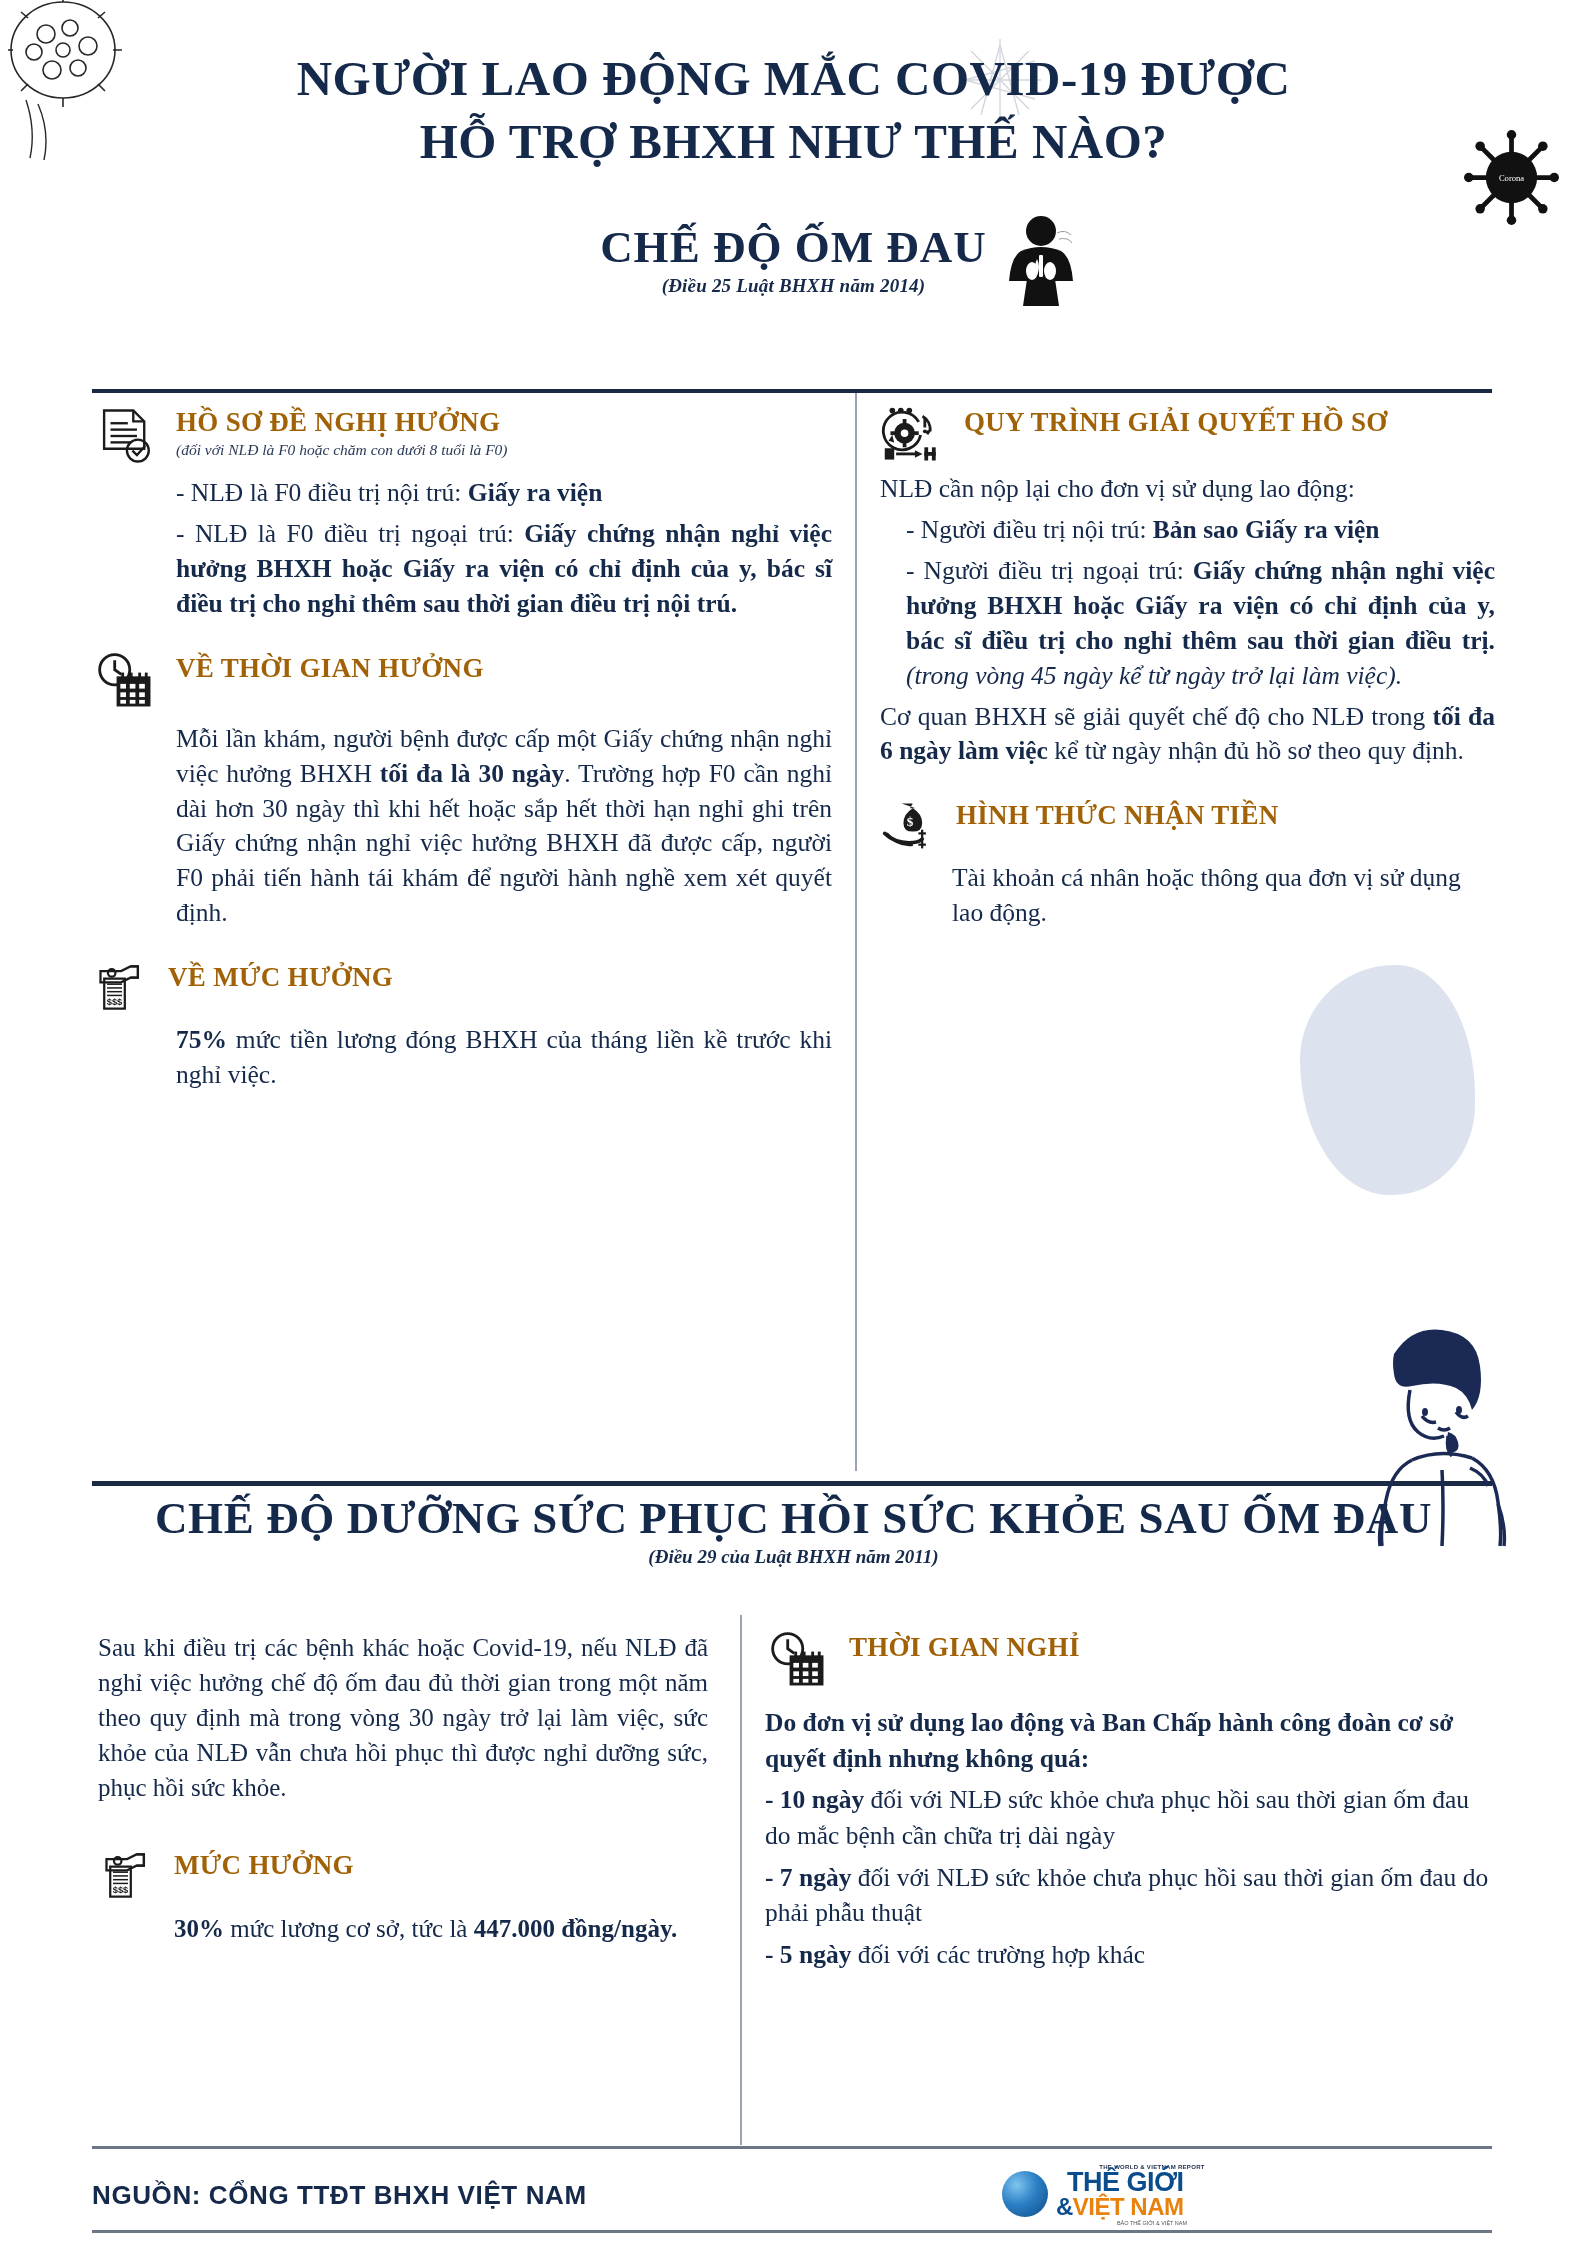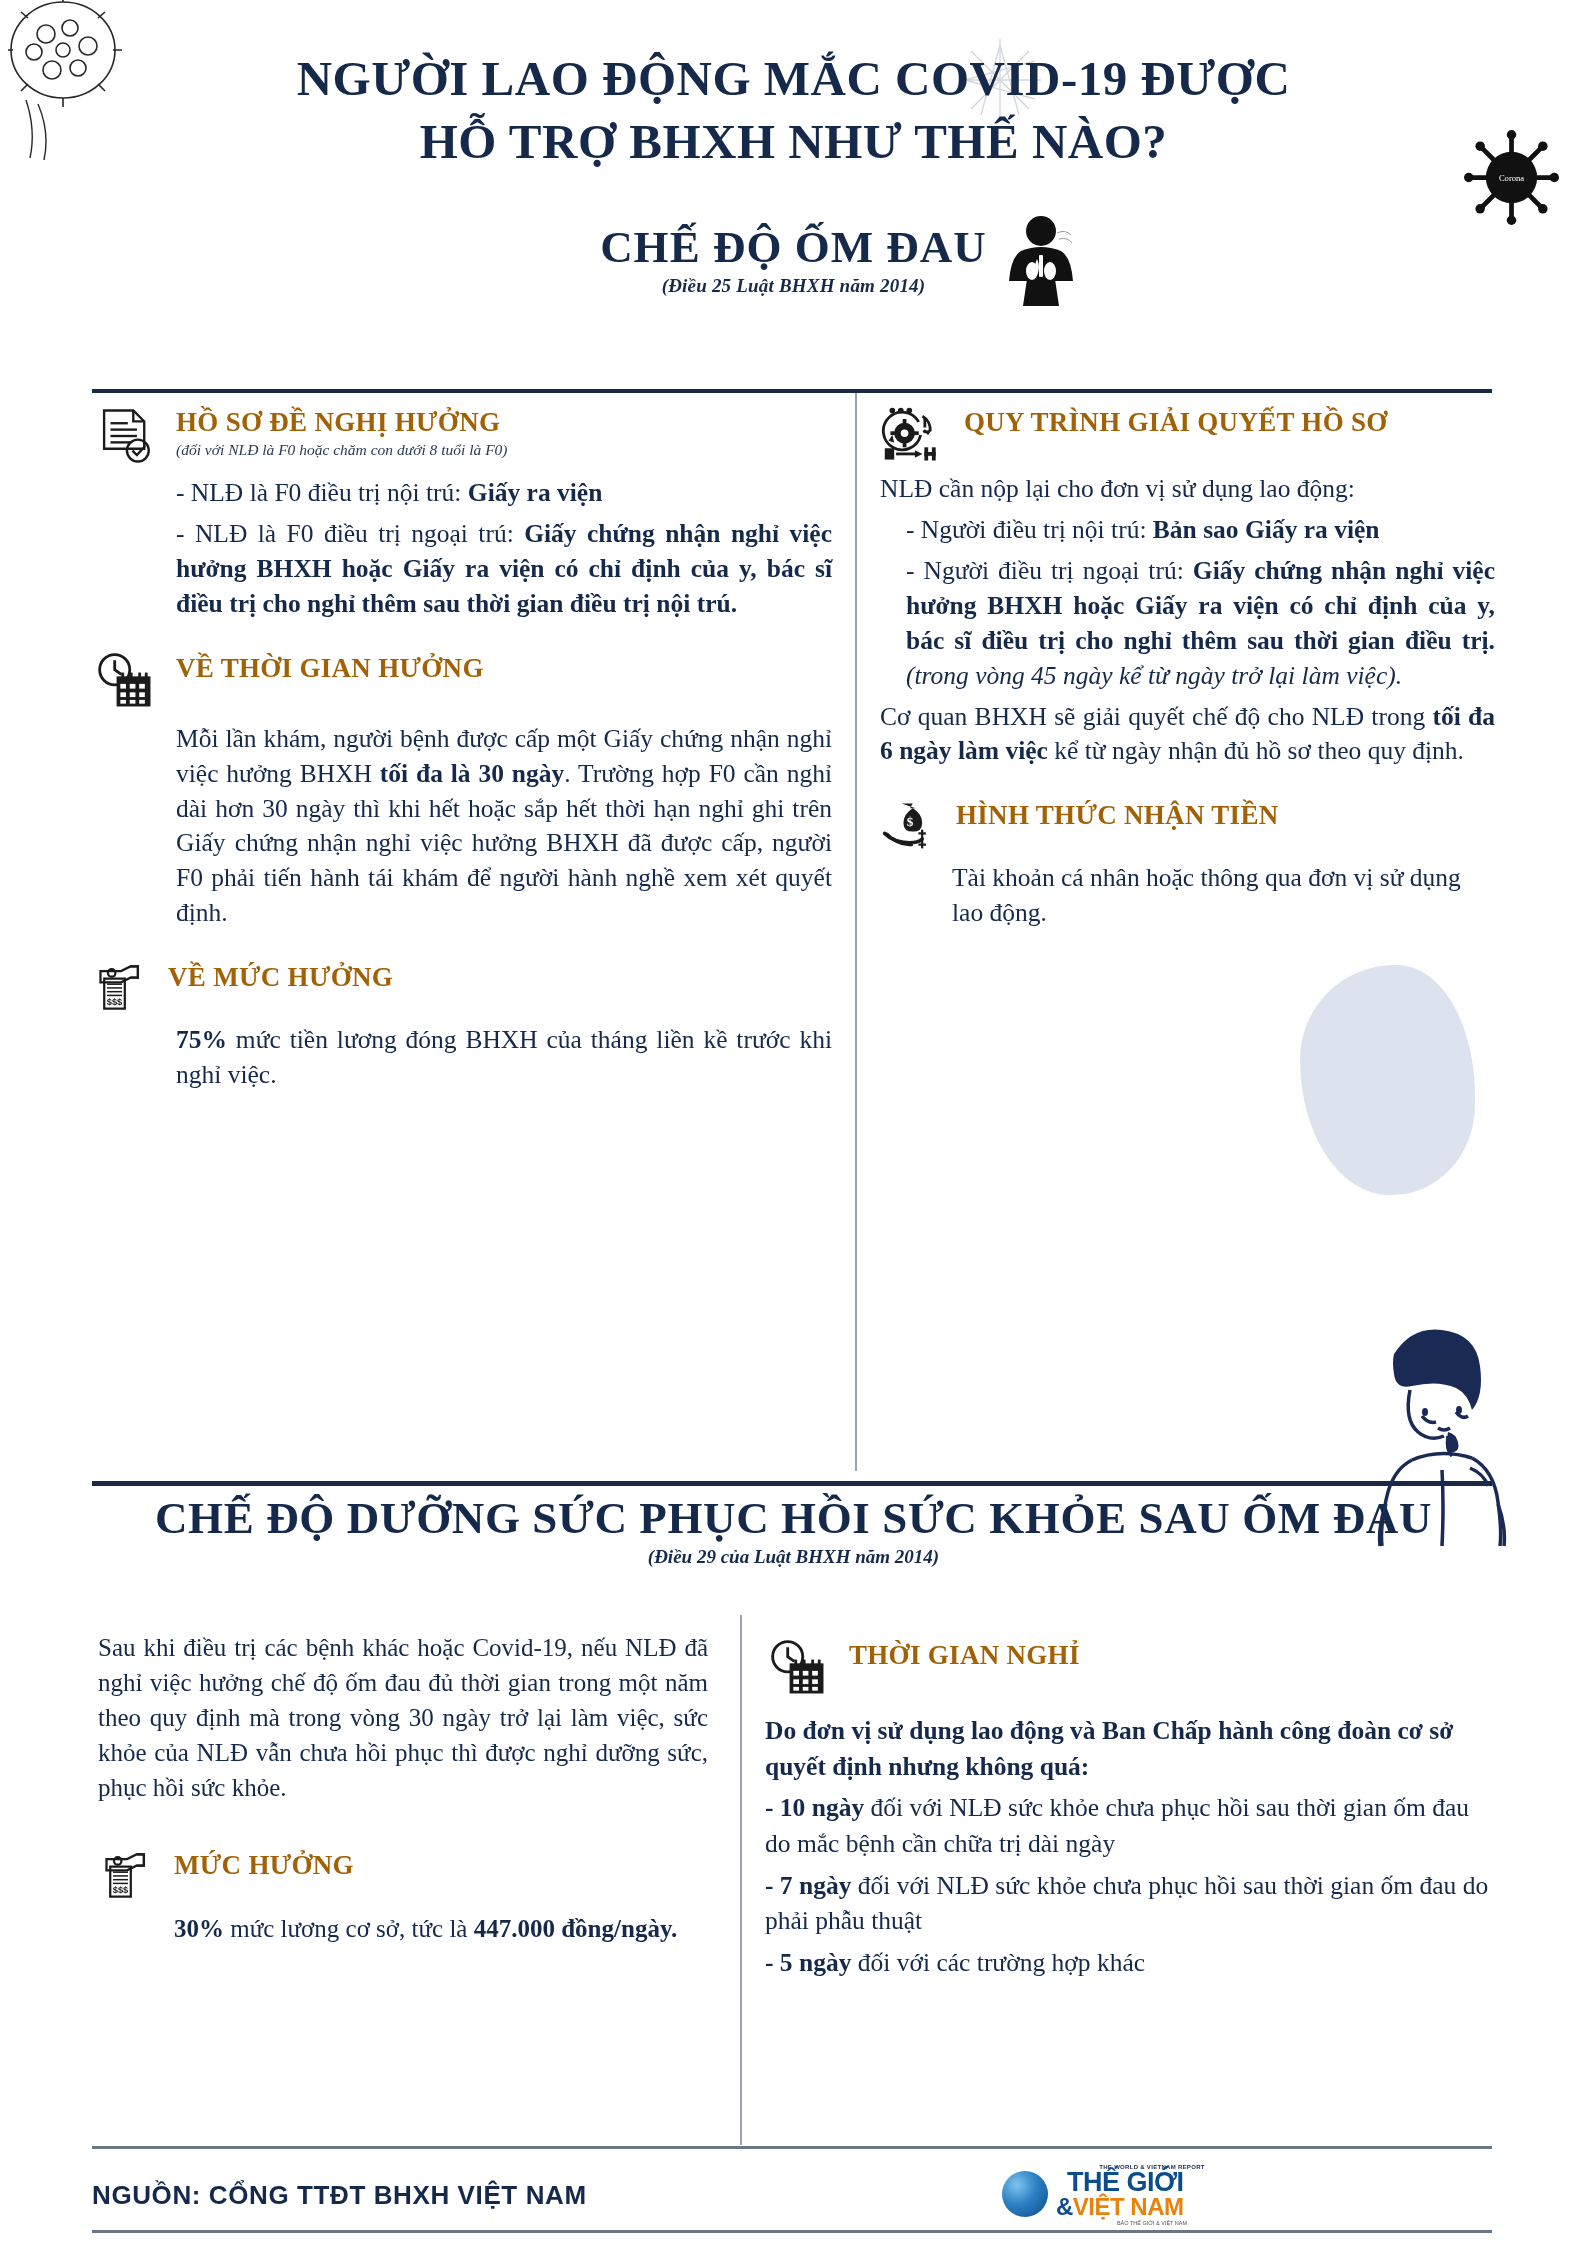--- a/index.html
+++ b/index.html
@@ -206,21 +206,21 @@
   .vdiv-2 {
     position: absolute;
     left: 740px; top: 1615px;
     width: 2px; height: 530px;
     background: #9aa3b4;
     z-index: 1;
   }
 
   .cols2 { position: absolute; top: 1624px; left: 0; width: 1587px; z-index: 2; }
   .col2-left { position: absolute; left: 98px; top: 0; width: 610px; }
-  .col2-right { position: absolute; left: 765px; top: 11px; width: 730px; }
+  .col2-right { position: absolute; left: 765px; top: 3px; width: 730px; }
 
   .col2-left p.body { font-size: 25px; line-height: 1.4; }
   .col2-right p.body { font-size: 25.5px; line-height: 1.4; text-align: left; }
 
   
   .nurse {
     position: absolute;
     right: 60px; top: 1320px;
     width: 175px; height: 230px;
     z-index: 4;
@@ -598,21 +598,21 @@
     <g fill="#1b2a55">
       <ellipse cx="73" cy="92" rx="3" ry="4"></ellipse>
       <ellipse cx="107" cy="90" rx="3" ry="4"></ellipse>
       <path d="M96 112 q8 2 10 10 q2 8 -4 10 q-6 2 -8 -6z"></path>
     </g>
   </svg>
 
   <div class="rule-2"></div>
   <div class="sec2-head">
     <div class="sec2-title">CHẾ ĐỘ DƯỠNG SỨC PHỤC HỒI SỨC KHỎE SAU ỐM ĐAU</div>
-    <div class="sec2-sub">(Điều 29 của Luật BHXH năm 2014)</div>
+    <div class="sec2-sub">(Điều 29 của Luật BHXH năm 2011)</div>
   </div>
 
   <div class="vdiv-2"></div>
 
   <div class="cols2">
     <div class="col2-left">
       <p class="body">Sau khi điều trị các bệnh khác hoặc Covid-19, nếu NLĐ đã nghỉ việc hưởng chế độ ốm đau đủ thời gian trong một năm theo quy định mà trong vòng 30 ngày trở lại làm việc, sức khỏe của NLĐ vẫn chưa hồi phục thì được nghỉ dưỡng sức, phục hồi sức khỏe.</p>
 
       <div class="block" style="margin-top:40px;">
         <div class="block-head">

